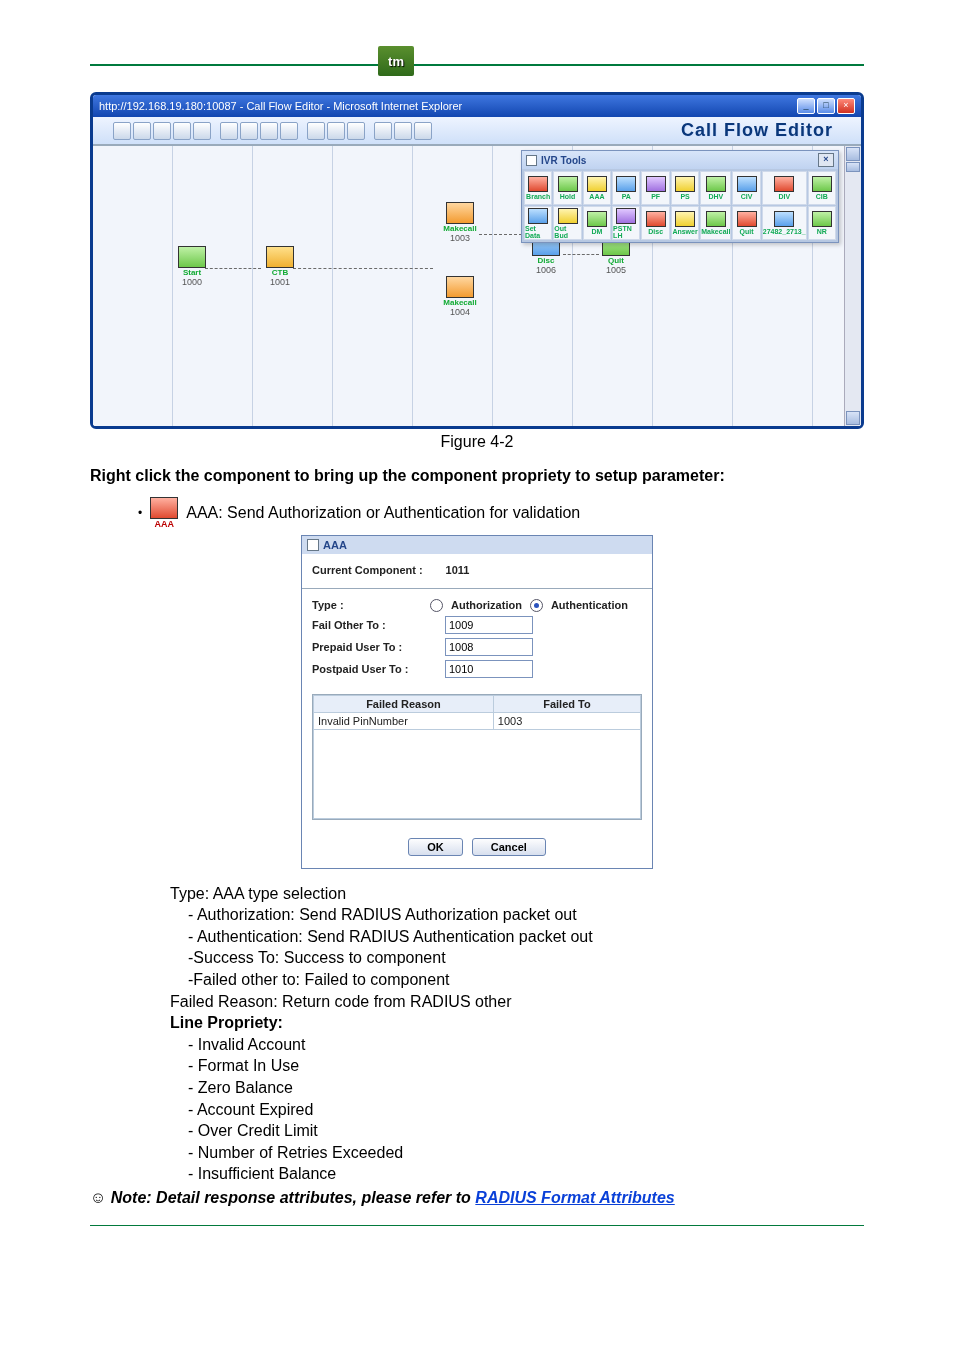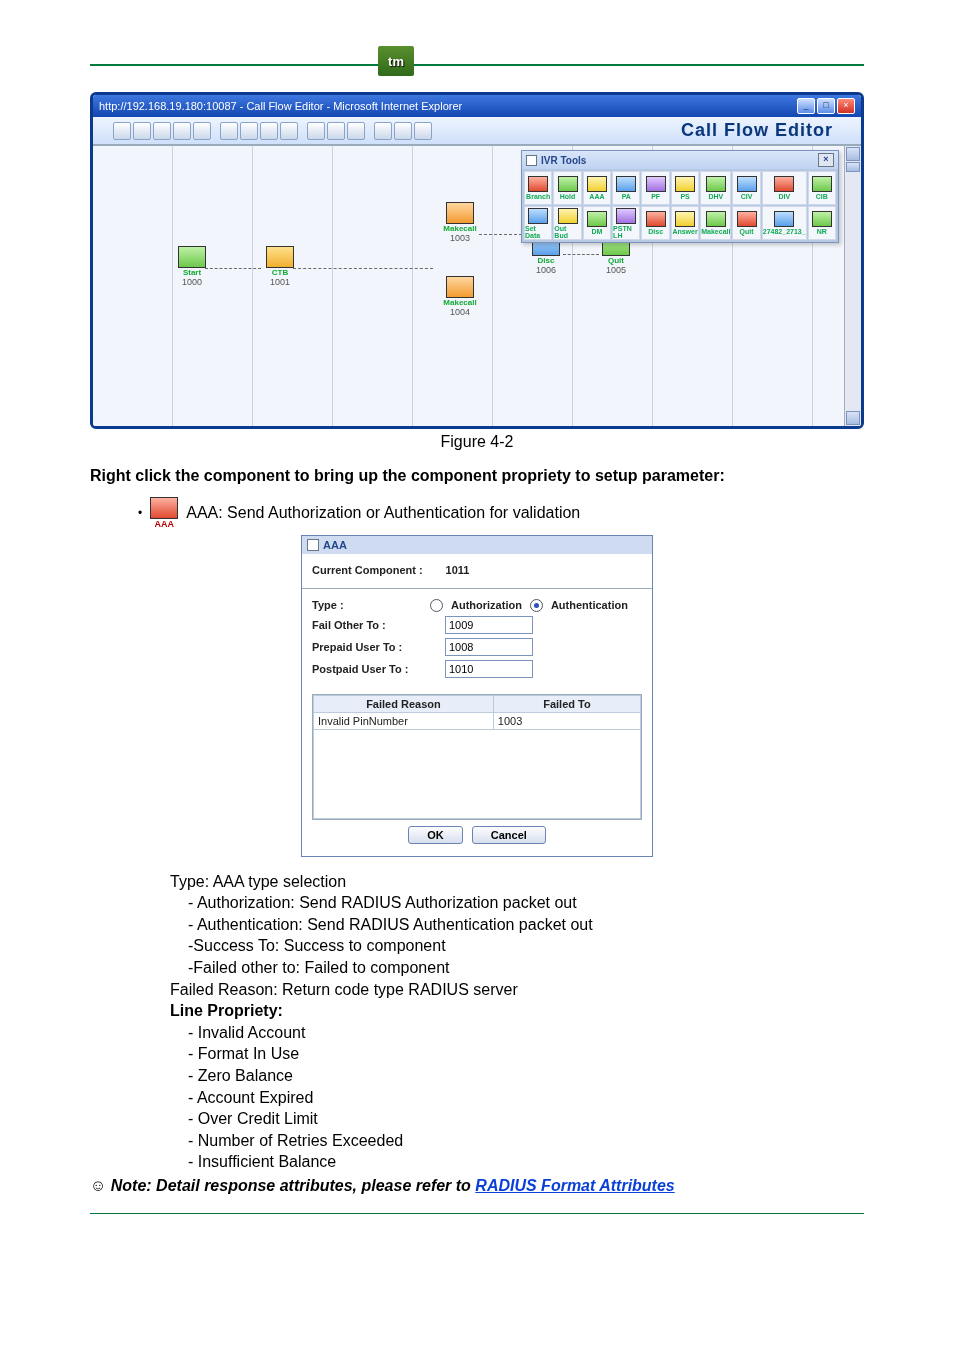--- a/index.html
+++ b/index.html
@@ -216,21 +216,21 @@
   .dlg input.txt {
     width: 80px; height: 16px; border:1px solid #7b93bd; font-size:11px; padding:0 3px;
     background: #fff;
   }
   .dlg .radio-row { display:flex; align-items:center; gap:8px; font-weight:bold; }
   .dlg .radio {
     width:11px; height:11px; border:1px solid #556; border-radius:50%;
     display:inline-flex; align-items:center; justify-content:center;
   }
   .dlg .radio.on::after { content:""; width:5px; height:5px; background:#2a52be; border-radius:50%; }
-  .dlg fieldset { border:1px solid #9ab; margin: 6px 10px 4px; padding:0; }
+  .dlg fieldset { border:1px solid #9ab; margin: 6px 10px 16px; padding:0; }
   .dlg table { width:100%; border-collapse: collapse; font-size:11px; }
   .dlg th { background:#e7eef9; border:1px solid #bcd; font-weight:bold; padding:2px 4px; text-align:center; }
   .dlg td { border:1px solid #bcd; padding:2px 4px; }
   .dlg .tbody-area { height: 84px; }
   .dlg .btnrow { text-align:center; padding:2px 0 12px; }
   .dlg button.dlgbtn {
     font-size:11px; font-weight:bold;
     padding: 2px 18px;
     background: linear-gradient(#fdfdfe,#d7dfee);
     border:1px solid #6a85b3; border-radius:3px;
@@ -499,21 +499,21 @@
       </div>
     </div>
   </div>
 
   <div class="content-block">
     <div>Type: AAA type selection</div>
     <div class="sub">- Authorization: Send RADIUS Authorization packet out</div>
     <div class="sub">- Authentication: Send RADIUS Authentication packet out</div>
     <div class="sub">-Success To: Success to component</div>
     <div class="sub">-Failed other to: Failed to component</div>
-    <div>Failed Reason: Return code type RADIUS server</div>
+    <div>Failed Reason: Return code from RADIUS other</div>
     <div><strong>Line Propriety:</strong></div>
     <div id="line-items">
         <div class="sub">- Invalid Account</div>
         <div class="sub">- Format In Use</div>
         <div class="sub">- Zero Balance</div>
         <div class="sub">- Account Expired</div>
         <div class="sub">- Over Credit Limit</div>
         <div class="sub">- Number of Retries Exceeded</div>
         <div class="sub">- Insufficient Balance</div>
       </div>

